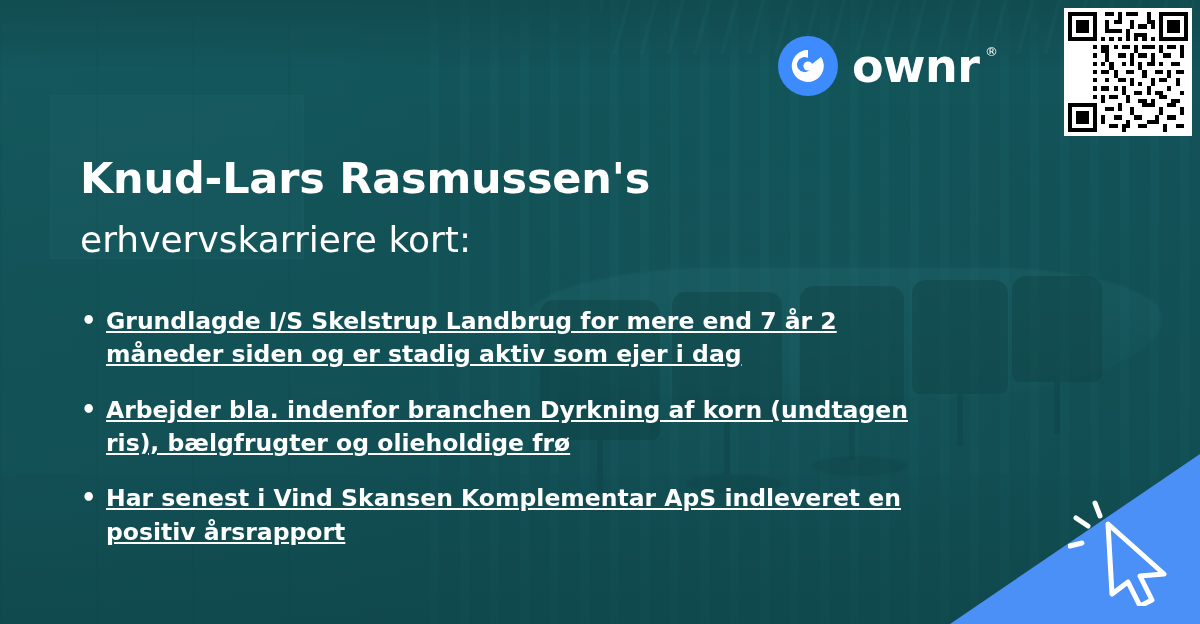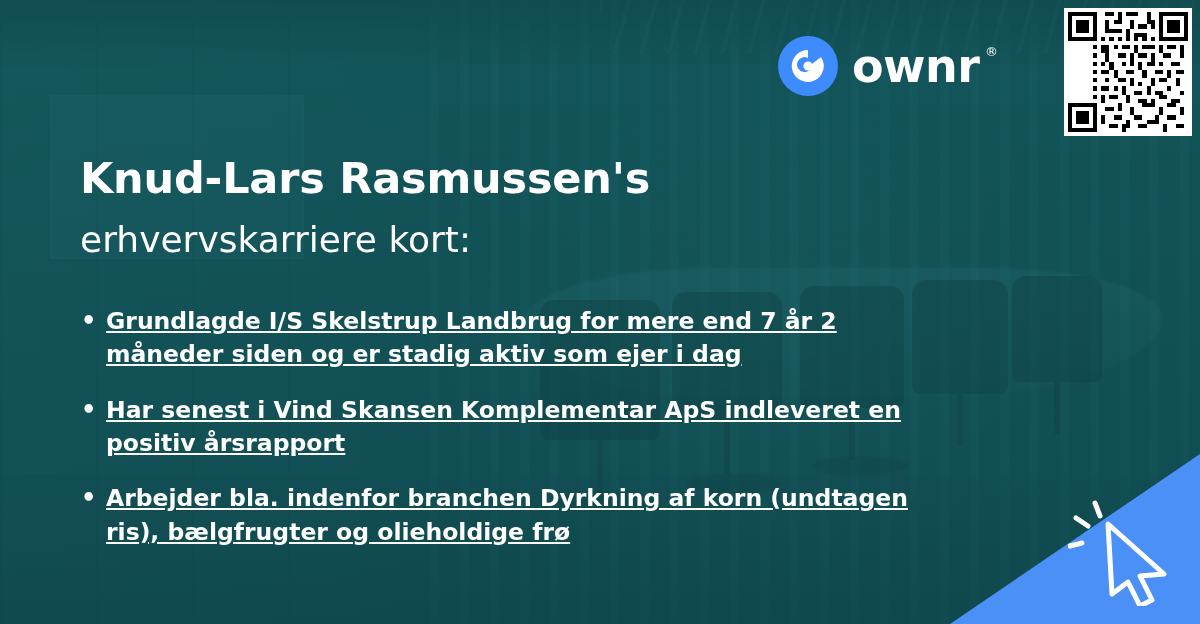--- a/index.html
+++ b/index.html
@@ -382,22 +382,22 @@
       </svg>
     </div>
 
     <div class="headline">
       <div class="l1">Knud-Lars Rasmussen's</div>
       <div class="l2">erhvervskarriere kort:</div>
     </div>
 
     <ul class="bullets">
       <li>Grundlagde I/S Skelstrup Landbrug for mere end 7 år 2 måneder siden og er stadig aktiv som ejer i dag</li>
+      <li>Arbejder bla. indenfor branchen Dyrkning af korn (undtagen ris), bælgfrugter og olieholdige frø</li>
       <li>Har senest i Vind Skansen Komplementar ApS indleveret en positiv årsrapport</li>
-      <li>Arbejder bla. indenfor branchen Dyrkning af korn (undtagen ris), bælgfrugter og olieholdige frø</li>
     </ul>
 
     <div class="corner">
       <div class="corner-tri"></div>
       <svg class="corner-cursor" width="110" height="110" viewBox="0 0 110 110">
         <g stroke="#ffffff" stroke-width="5" stroke-linecap="round" fill="none">
           <line x1="20" y1="30" x2="8" y2="22"></line>
           <line x1="32" y1="20" x2="27" y2="7"></line>
           <line x1="14" y1="47" x2="2" y2="50"></line>
         </g>

